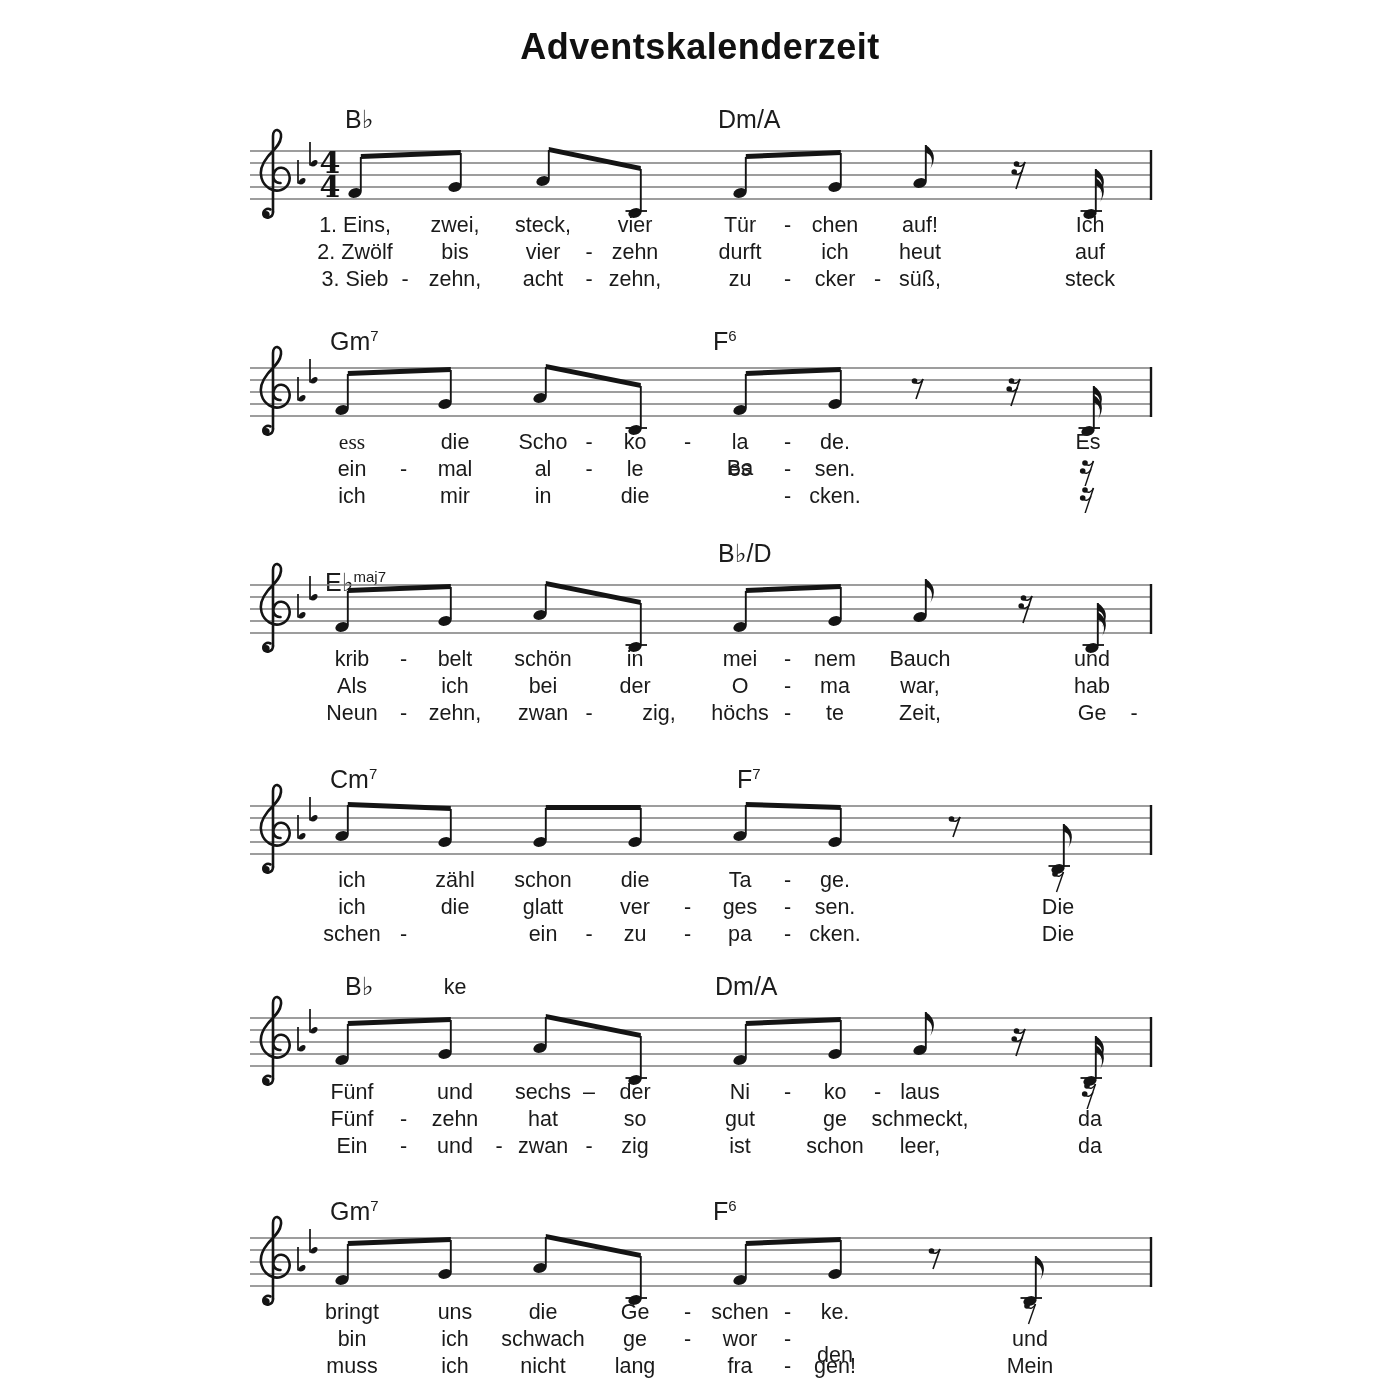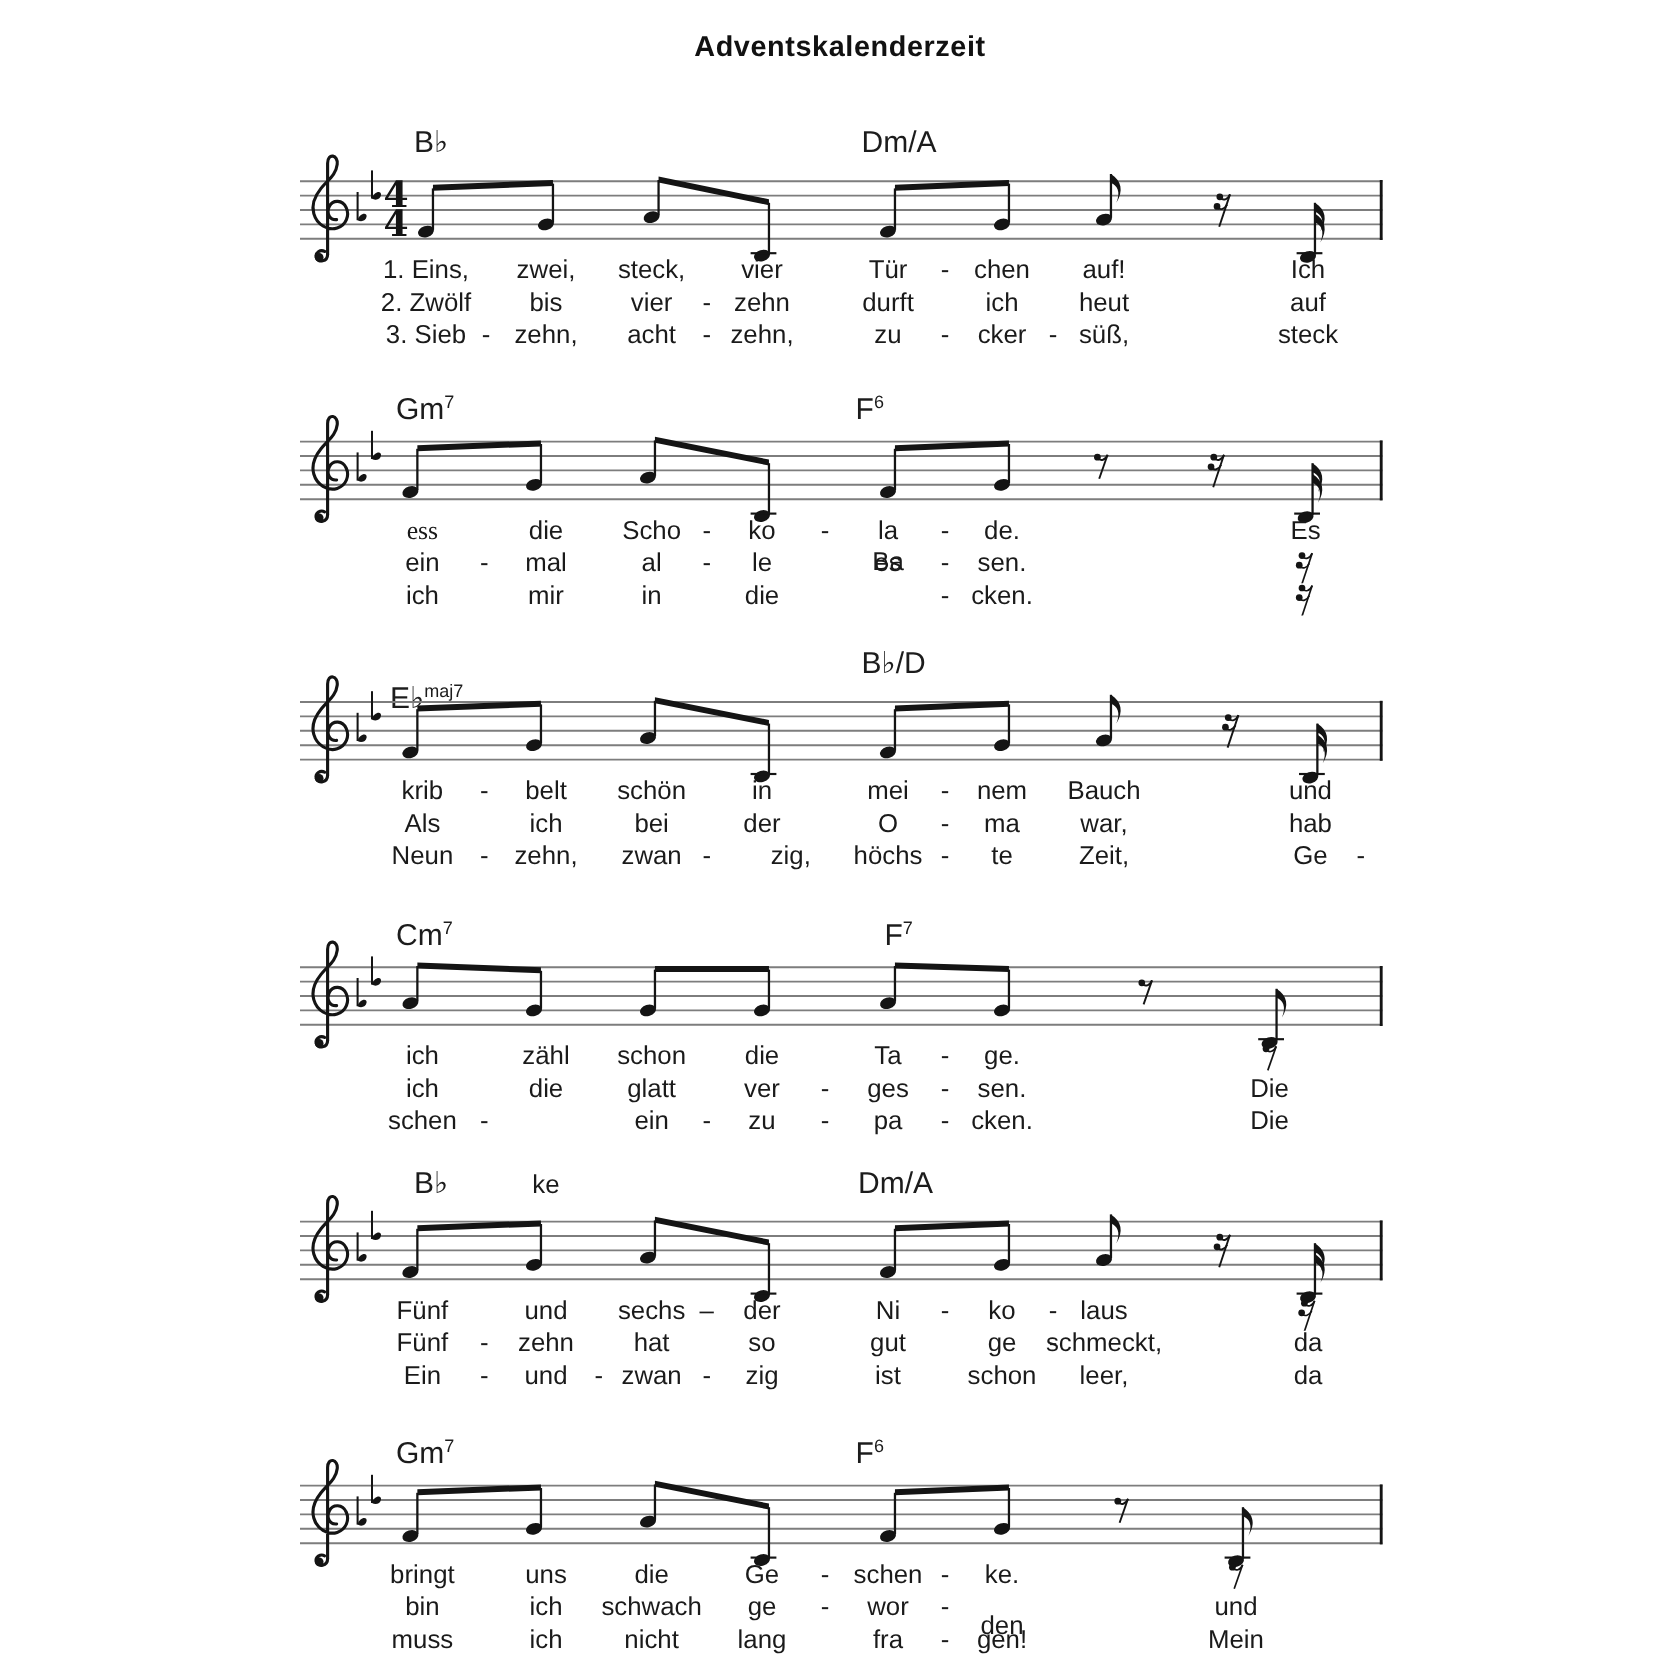--- a/index.html
+++ b/index.html
@@ -1,19 +1,19 @@
 <!DOCTYPE html>
 <html><head>
 <meta charset="utf-8">
 <style>
   html,body{margin:0;padding:0;background:#ffffff;}
   body{width:1400px;height:1400px;font-family:"Liberation Sans","DejaVu Sans",sans-serif;color:#141414;}
   .page{position:relative;width:1400px;height:1400px;overflow:hidden;background:#fff;}
   .title{position:absolute;top:26px;left:0;width:100%;text-align:center;
-         font-size:24px;font-weight:bold;letter-spacing:.5px;color:#111;}
+         font-size:36px;font-weight:bold;letter-spacing:.5px;color:#111;}
   .system{position:absolute;inset:0;}
   .chord{position:absolute;font-size:25px;line-height:28px;color:#1c1c1c;white-space:nowrap;}
   .chord sup{font-size:15px;}
   svg.staff{position:absolute;left:240px;width:930px;height:125px;overflow:visible;}
   .syl,.hyph{position:absolute;transform:translateX(-50%);font-size:21.5px;line-height:24px;
              white-space:nowrap;color:#1a1a1a;}
   .lyric-rest{position:absolute;transform:translateX(-50%);}
 </style>
 </head>
 <body>

